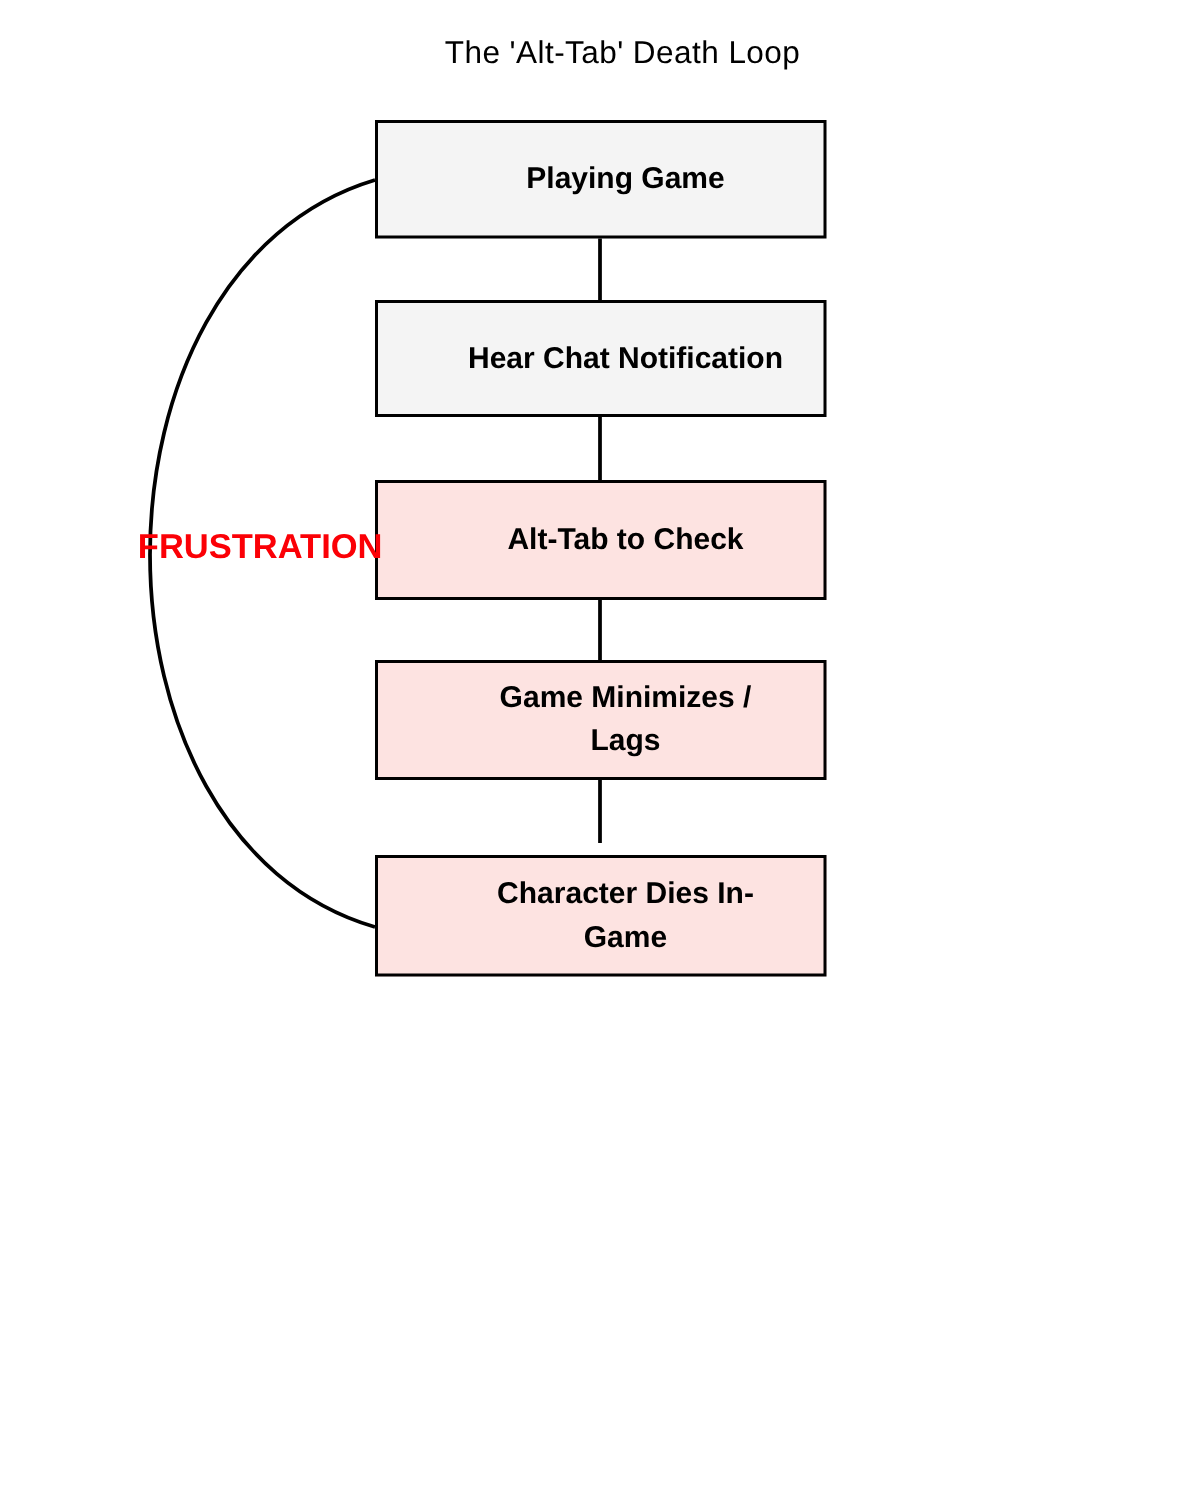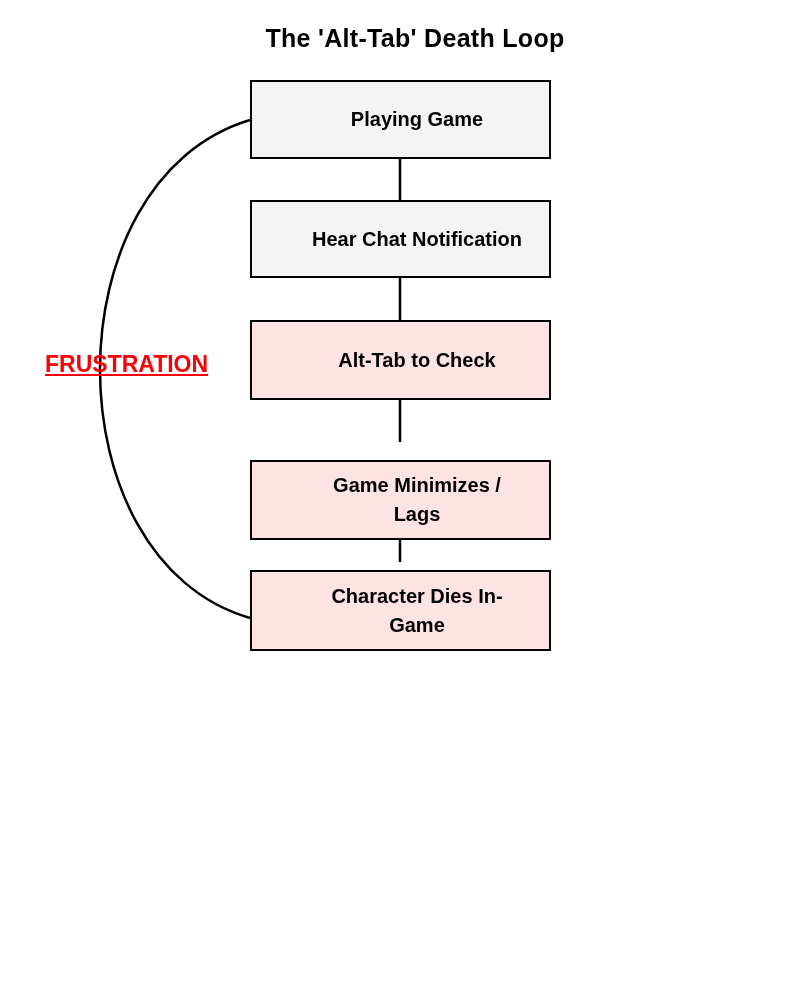--- a/index.html
+++ b/index.html
@@ -14,22 +14,22 @@
     background: var(--background, #ffffff);
     font-family: "Liberation Sans", sans-serif;
     overflow: hidden;
   }
   .diagram-title {
     position: absolute;
     left: 105px;
     top: 24px;
     width: 620px;
     text-align: center;
-    font-size: 25px;
-    font-weight: bold;
+    font-size: 21px;
+    font-weight: normal;
     color: var(--title-color, #000000);
     letter-spacing: 0.3px;
   }
   .overlay {
     position: absolute;
     left: 0;
     top: 0;
     pointer-events: none;
   }
   .node {
@@ -47,32 +47,31 @@
     color: #000000;
     white-space: pre-line;
     line-height: 1.45;
     padding-left: 33px;
   }
   .node.neutral { background: var(--node-neutral, #f4f4f4); }
   .node.alert   { background: var(--node-alert, #fde3e1); }
   #node-1 { top: 80px;  height: 79px; }
   #node-2 { top: 200px; height: 78px; }
   #node-3 { top: 320px; height: 80px; }
-  #node-4 { top: 460px; height: 80px; }
+  #node-4 { top: 440px; height: 80px; }
   #node-5 { top: 560px; height: 81px; margin-top: 10px; }
   .loop-label {
     position: absolute;
     left: 45px;
     top: 351px;
     width: 210px;
-    text-align: left;
+    text-align: right;
     font-size: 23px;
     font-weight: bold;
     color: var(--loop-label-color, #fb0006);
-    text-decoration: underline;
   }
 </style>
 </head>
 <body>
 
 <div class="canvas">
 
   <div class="diagram-title">The 'Alt-Tab' Death Loop</div>
 
   <svg class="overlay" width="800" height="1000" viewBox="0 0 800 1000">

